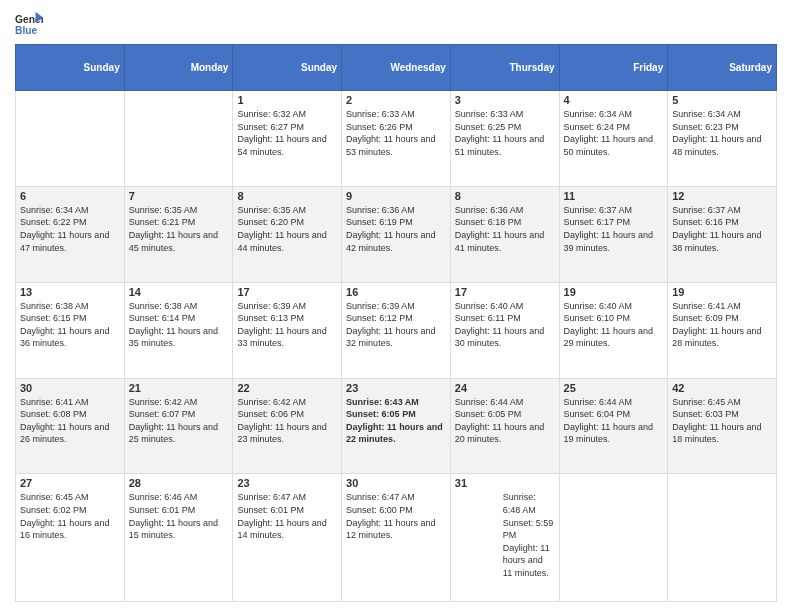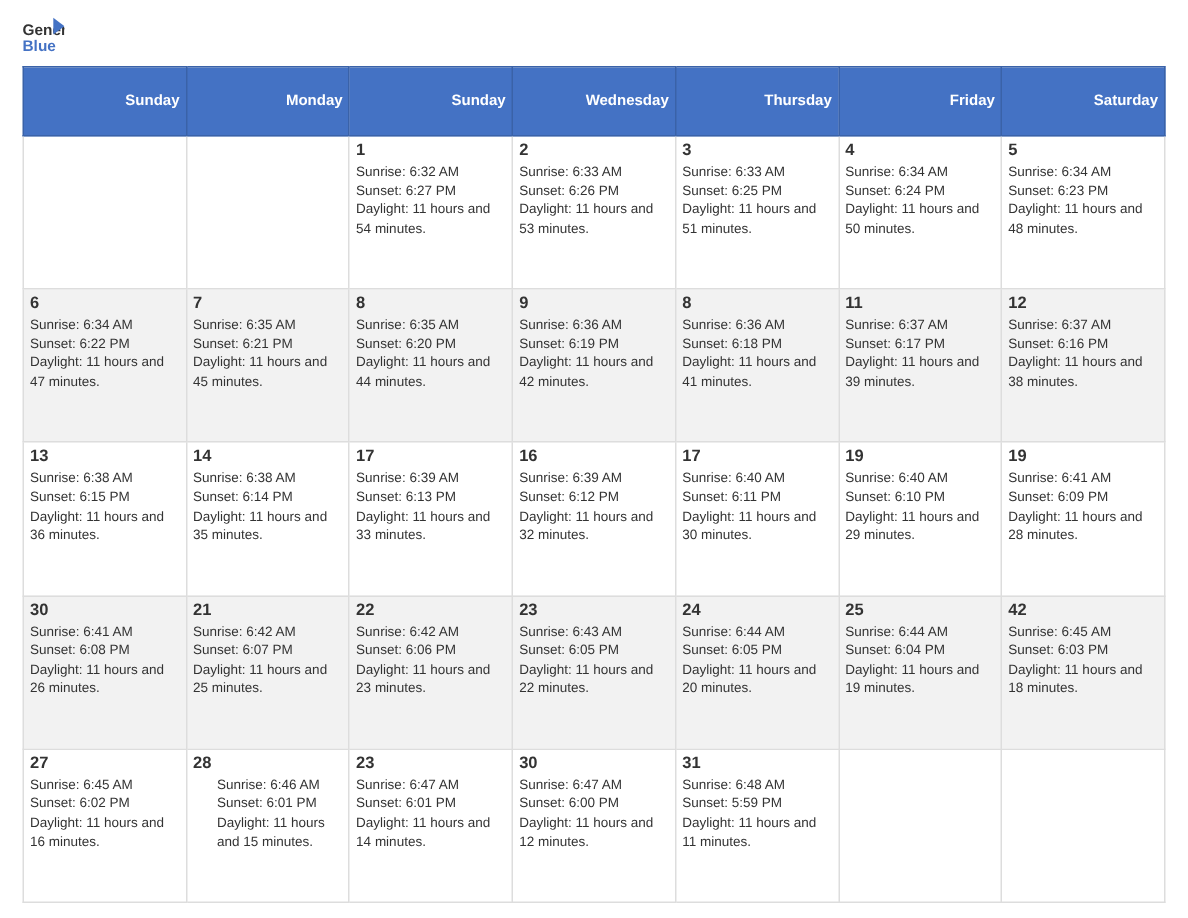--- a/index.html
+++ b/index.html
@@ -257,21 +257,21 @@
 Daylight: 11 hours and 25 minutes.</div>
           </td>
           <td>
             <span class="day-num">22</span>
             <div class="day-info" style="white-space: pre-line;">Sunrise: 6:42 AM
 Sunset: 6:06 PM
 Daylight: 11 hours and 23 minutes.</div>
           </td>
           <td>
             <span class="day-num">23</span>
-            <div class="day-info" style="white-space: pre-line;">Sunrise: 6:43 AM
+            <div class="day-info" style="white-space: pre-line; font-weight: bold;">Sunrise: 6:43 AM
 Sunset: 6:05 PM
 Daylight: 11 hours and 22 minutes.</div>
           </td>
           <td>
             <span class="day-num">24</span>
             <div class="day-info" style="white-space: pre-line;">Sunrise: 6:44 AM
 Sunset: 6:05 PM
 Daylight: 11 hours and 20 minutes.</div>
           </td>
           <td>
@@ -289,39 +289,39 @@
         </tr>
         <tr>
           <td>
             <span class="day-num">27</span>
             <div class="day-info" style="white-space: pre-line;">Sunrise: 6:45 AM
 Sunset: 6:02 PM
 Daylight: 11 hours and 16 minutes.</div>
           </td>
           <td>
             <span class="day-num">28</span>
-            <div class="day-info" style="white-space: pre-line; margin-left: 16px;">Sunrise: 6:46 AM
+            <div class="day-info" style="white-space: pre-line;">Sunrise: 6:46 AM
 Sunset: 6:01 PM
 Daylight: 11 hours and 15 minutes.</div>
           </td>
           <td>
             <span class="day-num">23</span>
             <div class="day-info" style="white-space: pre-line;">Sunrise: 6:47 AM
 Sunset: 6:01 PM
 Daylight: 11 hours and 14 minutes.</div>
           </td>
           <td>
             <span class="day-num">30</span>
             <div class="day-info" style="white-space: pre-line;">Sunrise: 6:47 AM
 Sunset: 6:00 PM
 Daylight: 11 hours and 12 minutes.</div>
           </td>
           <td>
             <span class="day-num">31</span>
-            <div class="day-info" style="white-space: pre-line;">Sunrise: 6:48 AM
+            <div class="day-info" style="white-space: pre-line; margin-left: 48px;">Sunrise: 6:48 AM
 Sunset: 5:59 PM
 Daylight: 11 hours and 11 minutes.</div>
           </td>
           <td class="empty-cell"></td>
           <td class="empty-cell"></td>
         </tr>
       </tbody>
   </table>
 </div>
 

